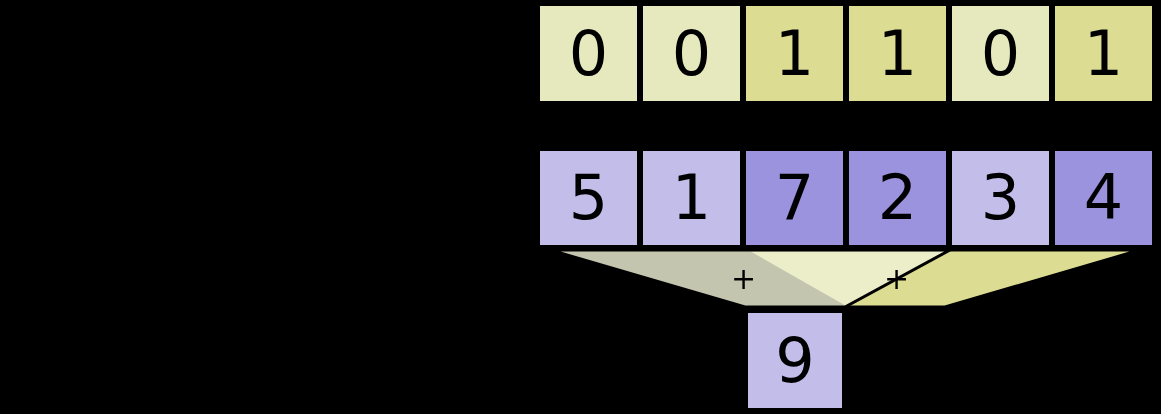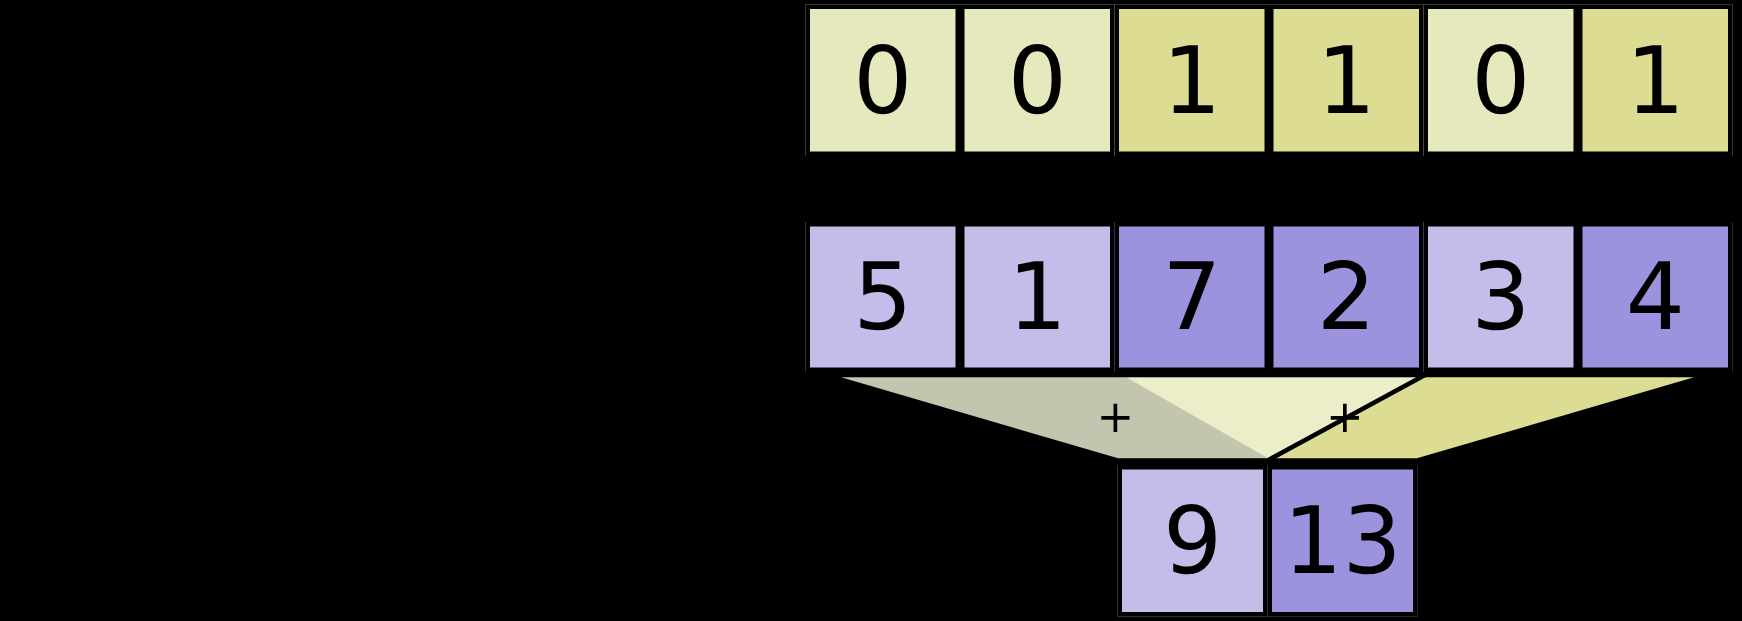--- a/index.html
+++ b/index.html
@@ -116,16 +116,15 @@
     <polygon points="745,250 1140,250 945,307 845,307" fill="#dcdd93" stroke="#000000" stroke-width="3" stroke-linejoin="miter"></polygon>
 
     <polygon points="550,250 950,250 845,307 745,307" fill="#eff0d5" fill-opacity="0.82" stroke="#000000" stroke-width="3" stroke-linejoin="miter"></polygon>
   </svg>
 
   <div class="plus-label" id="plus-left">+</div>
   <div class="plus-label" id="plus-right">+</div>
 
   <div class="row" id="row-results">
     <div class="cell val-light">9</div>
-    <div class="cell val-dark">13</div>
   </div>
 
 </div>
 
 </body></html>

